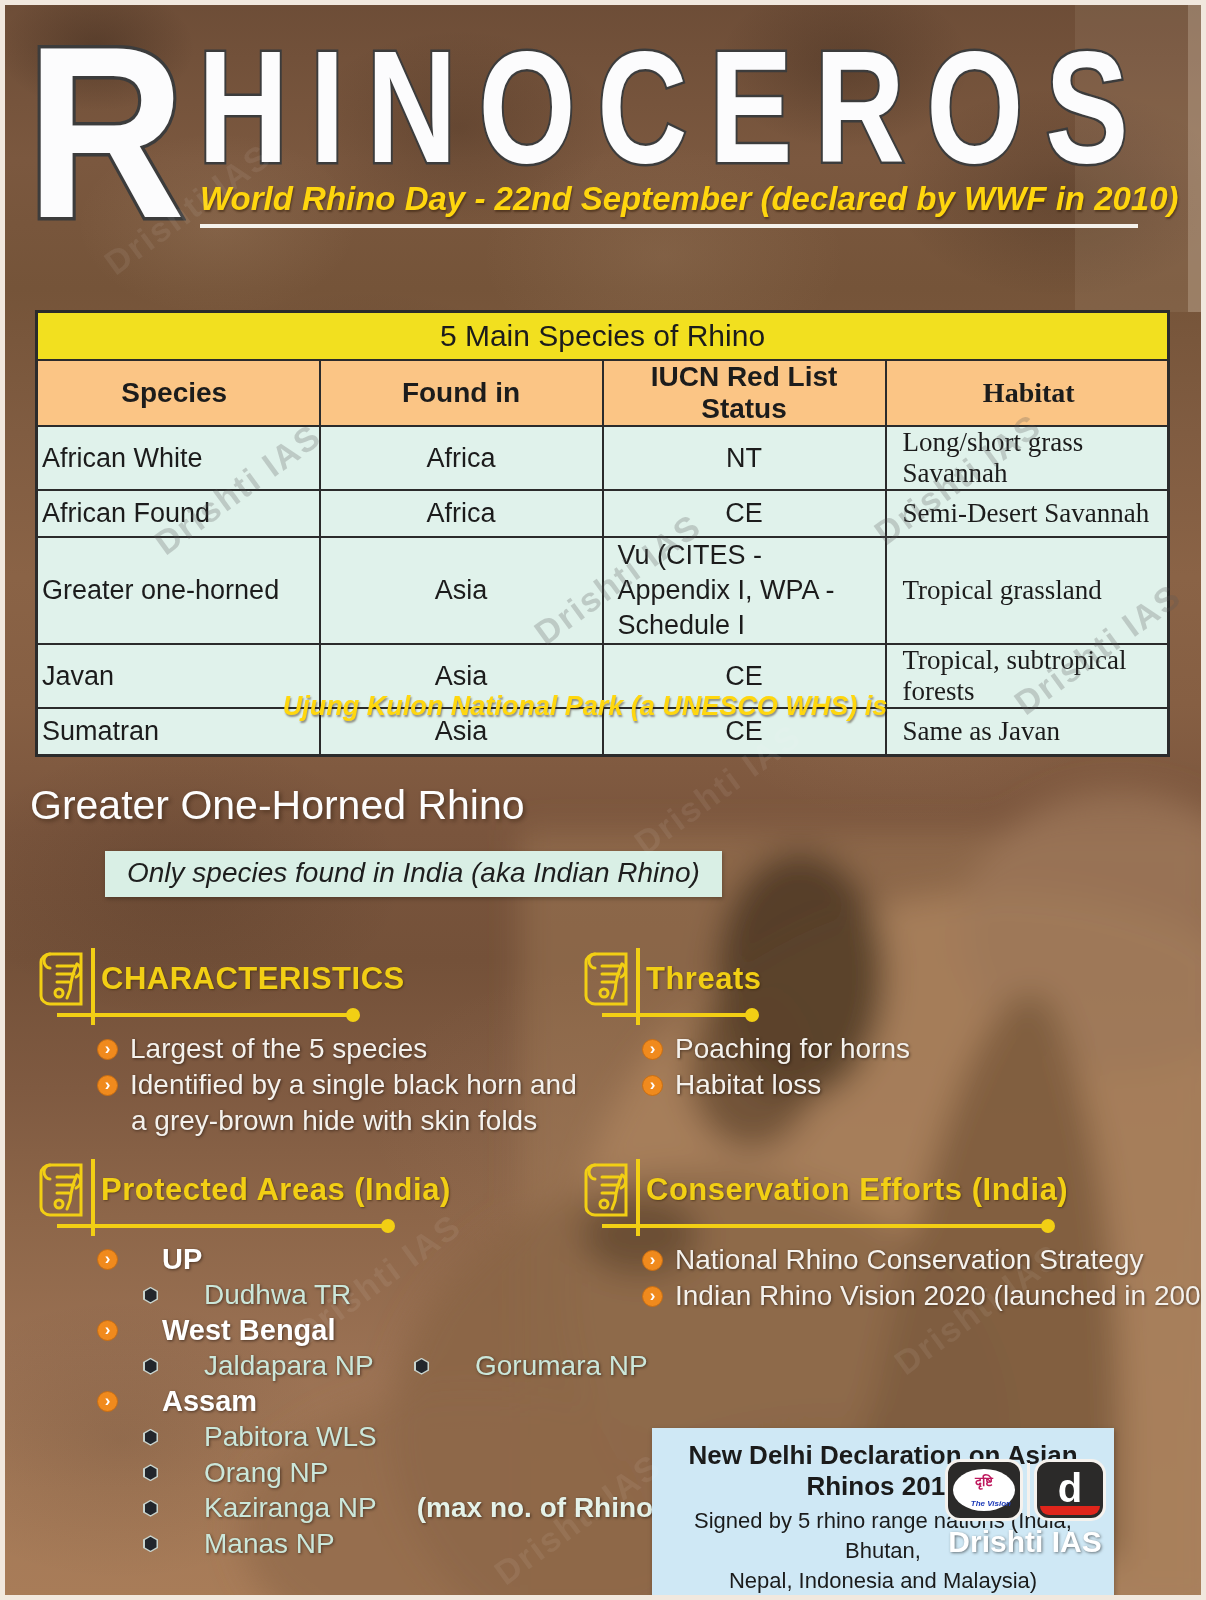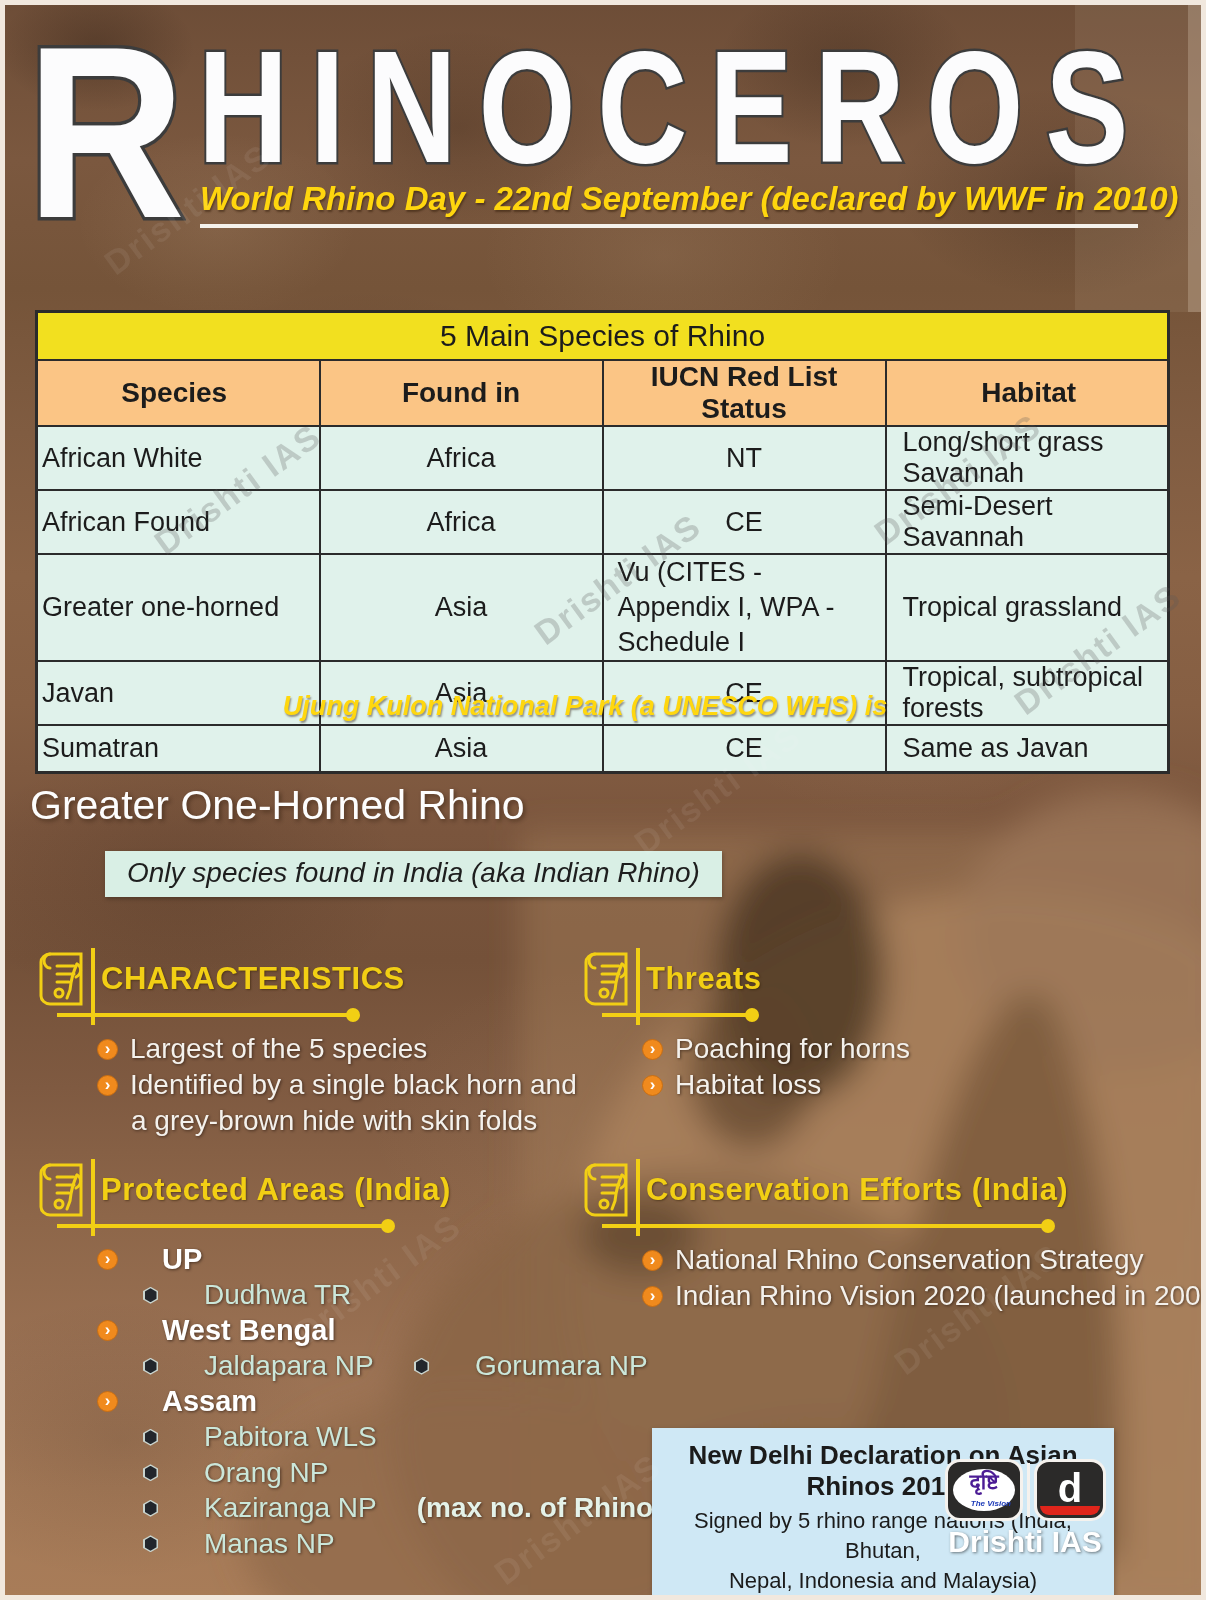--- a/index.html
+++ b/index.html
@@ -54,21 +54,21 @@
     border-collapse:collapse;table-layout:fixed;
     font-size:27px;color:#1c1c1c;background:#e0f2eb;
     border:3px solid #2b2b2b;
   }
   .species-table td,.species-table th{border:2px solid #2b2b2b;padding:0 12px;overflow:hidden;}
   .species-table .t-title td{background:#f2e01f;text-align:center;font-size:30px;height:46px;}
   .species-table .t-head th{background:#fbc585;text-align:center;font-weight:bold;font-size:28px;height:47px;}
   .species-table .c-species{width:277px;text-align:left;padding-left:4px;margin-left:16px;}
   .species-table .c-found{width:158px;text-align:center;}
   .species-table .c-iucn{width:317px;text-align:center;}
-  .species-table .c-habitat{width:383px;text-align:left;padding-left:16px;}
+  .species-table .c-habitat{width:383px;text-align:left;padding-left:16px;font-family:Liberation Serif, serif;}
   .species-table tr.r{height:47px;background:#e0f2eb;}
   .species-table tr.r-tall{height:80px;}
   .species-table tr.r-tall .c-iucn{text-align:left;padding-left:14px;line-height:1.3;}
 
   
   .note{
     position:absolute;left:35px;top:688px;width:1100px;z-index:4;text-align:center;
     font-size:27px;font-weight:bold;font-style:italic;color:#ffd70e;line-height:36px;
     text-shadow:1px 2px 2px rgba(40,20,0,.45);
   }
@@ -126,21 +126,21 @@
   
   .brand{position:absolute;left:935px;top:1455px;z-index:5;}
   .tile{position:absolute;background:#2b2a29;border:3px solid #f5f2ee;border-radius:15px;box-sizing:border-box;}
   .tile-left{left:10px;top:4px;width:78px;height:62px;}
   .tile-div{position:absolute;left:92px;top:8px;width:3px;height:54px;background:#f5f2ee;}
   .tile-right{left:99px;top:4px;width:72px;height:62px;}
   .logo-ellipse{
     position:absolute;left:50%;top:50%;transform:translate(-50%,-50%);
     width:62px;height:42px;background:#fff;border-radius:50%;text-align:center;
   }
-  .logo-hindi{font-size:21px;line-height:26px;font-weight:bold;color:#4c1d95;}
+  .logo-hindi{font-size:13px;line-height:26px;font-weight:bold;color:#be185d;}
   .logo-tag{position:absolute;right:4px;bottom:3px;font-size:8px;font-style:italic;font-weight:bold;color:#1d3bb8;}
   .logo-d{position:absolute;left:0;right:0;top:2px;text-align:center;font-size:40px;font-weight:bold;color:#fff;line-height:48px;}
   .logo-redbar{position:absolute;left:3px;right:3px;bottom:3px;height:9px;background:#e0251b;border-radius:0 0 10px 10px;}
   .brand-name{
     position:absolute;left:0px;top:70px;width:180px;text-align:center;
     font-size:30px;font-weight:bold;color:#fff;text-shadow:1px 1px 3px rgba(0,0,0,.5);white-space:nowrap;
   }
 
   
   .wm{position:absolute;z-index:6;font-size:34px;font-weight:bold;letter-spacing:2px;

